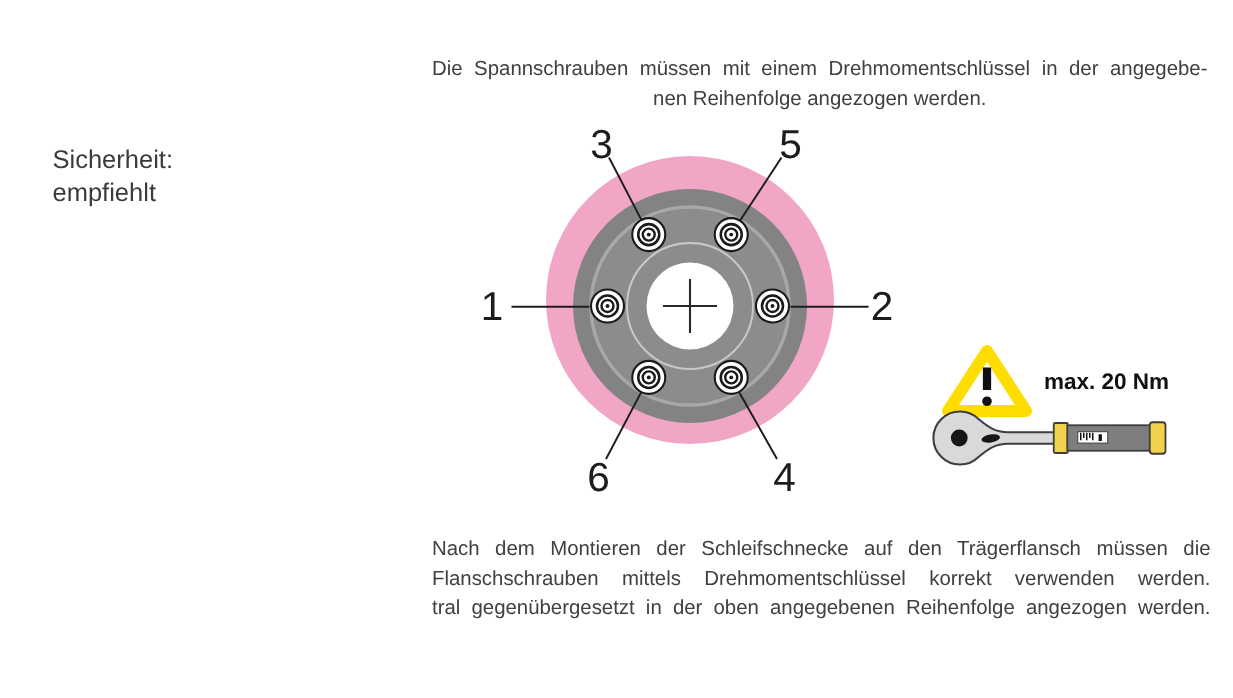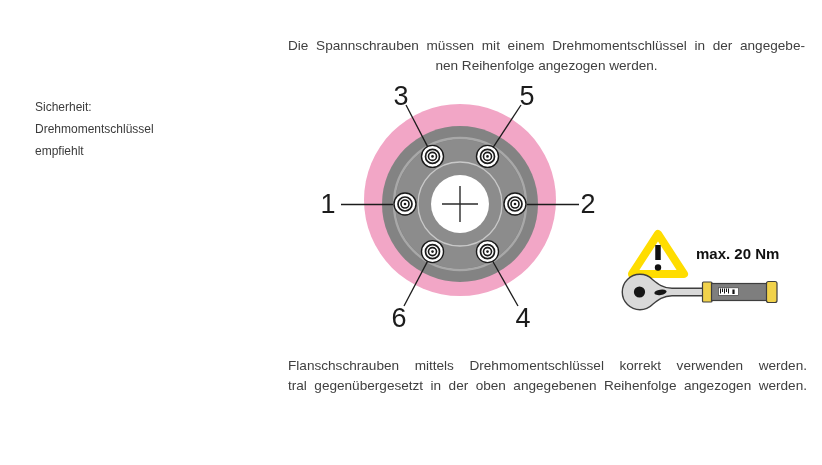--- a/index.html
+++ b/index.html
@@ -2,40 +2,39 @@
 <html><head>
 <meta charset="utf-8">
 <style>
   html,body{margin:0;padding:0;background:#ffffff;}
   .page{
     position:relative;width:822px;height:465px;background:#ffffff;overflow:hidden;
     font-family:"Liberation Sans",sans-serif;color:#2d2d2d;
   }
   .margin-note{
     position:absolute;left:35px;top:96px;width:210px;
-    font-size:12px;line-height:22px;color:#3b3b3b;
+    font-size:17px;line-height:22px;color:#3b3b3b;
   }
   .para{position:absolute;left:288px;width:517px;font-size:13.6px;color:#404040;}
   .para-intro{top:36px;line-height:20px;}
   .para-body{top:356px;width:519px;line-height:19.6px;}
   .jline{text-align:justify;text-align-last:justify;}
   .nline{text-align:center;}
   svg text.num{font-family:"Liberation Sans",sans-serif;font-size:27px;fill:#1c1c1c;}
   svg text.torque{font-family:"Liberation Sans",sans-serif;font-size:15px;font-weight:bold;fill:#111;}
   .diagram-svg{position:absolute;left:300px;top:80px;}
   .warning-svg{position:absolute;left:620px;top:225px;}
 </style>
 </head>
 <body>
 
 <div class="page">
 
   <div class="margin-note">
     <div>Sicherheit:</div>
-    <div>Drehmomentschlüssel</div>
     <div>empfiehlt</div>
   </div>
 
   <div class="para para-intro">
     <div class="jline">Die Spannschrauben müssen mit einem Drehmomentschlüssel in der angegebe-</div>
     <div class="nline">nen Reihenfolge angezogen werden.</div>
   </div>
 
   <svg class="diagram-svg" width="320" height="255" viewBox="0 0 320 255">
 
@@ -129,17 +128,18 @@
         <line x1="104.5" y1="63.5" x2="104.5" y2="68.5"></line>
         <line x1="106.5" y1="63.5" x2="106.5" y2="67"></line>
         <line x1="108.5" y1="63.5" x2="108.5" y2="68.5"></line>
         <line x1="113.5" y1="64.5" x2="113.5" y2="69" stroke-width="2.2"></line>
       </g>
       <rect x="146.5" y="56.5" width="10.5" height="21" rx="2" fill="#F1D24B" stroke="#3E3E3E" stroke-width="1.2"></rect>
     </g>
   </svg>
 
   <div class="para para-body">
+    <div class="jline">Nach dem Montieren der Schleifschnecke auf den Trägerflansch müssen die</div>
     <div class="jline">Flanschschrauben mittels Drehmomentschlüssel korrekt verwenden werden.</div>
     <div class="jline">tral gegenübergesetzt in der oben angegebenen Reihenfolge angezogen werden.</div>
   </div>
 
 </div>
 
 </body></html>

